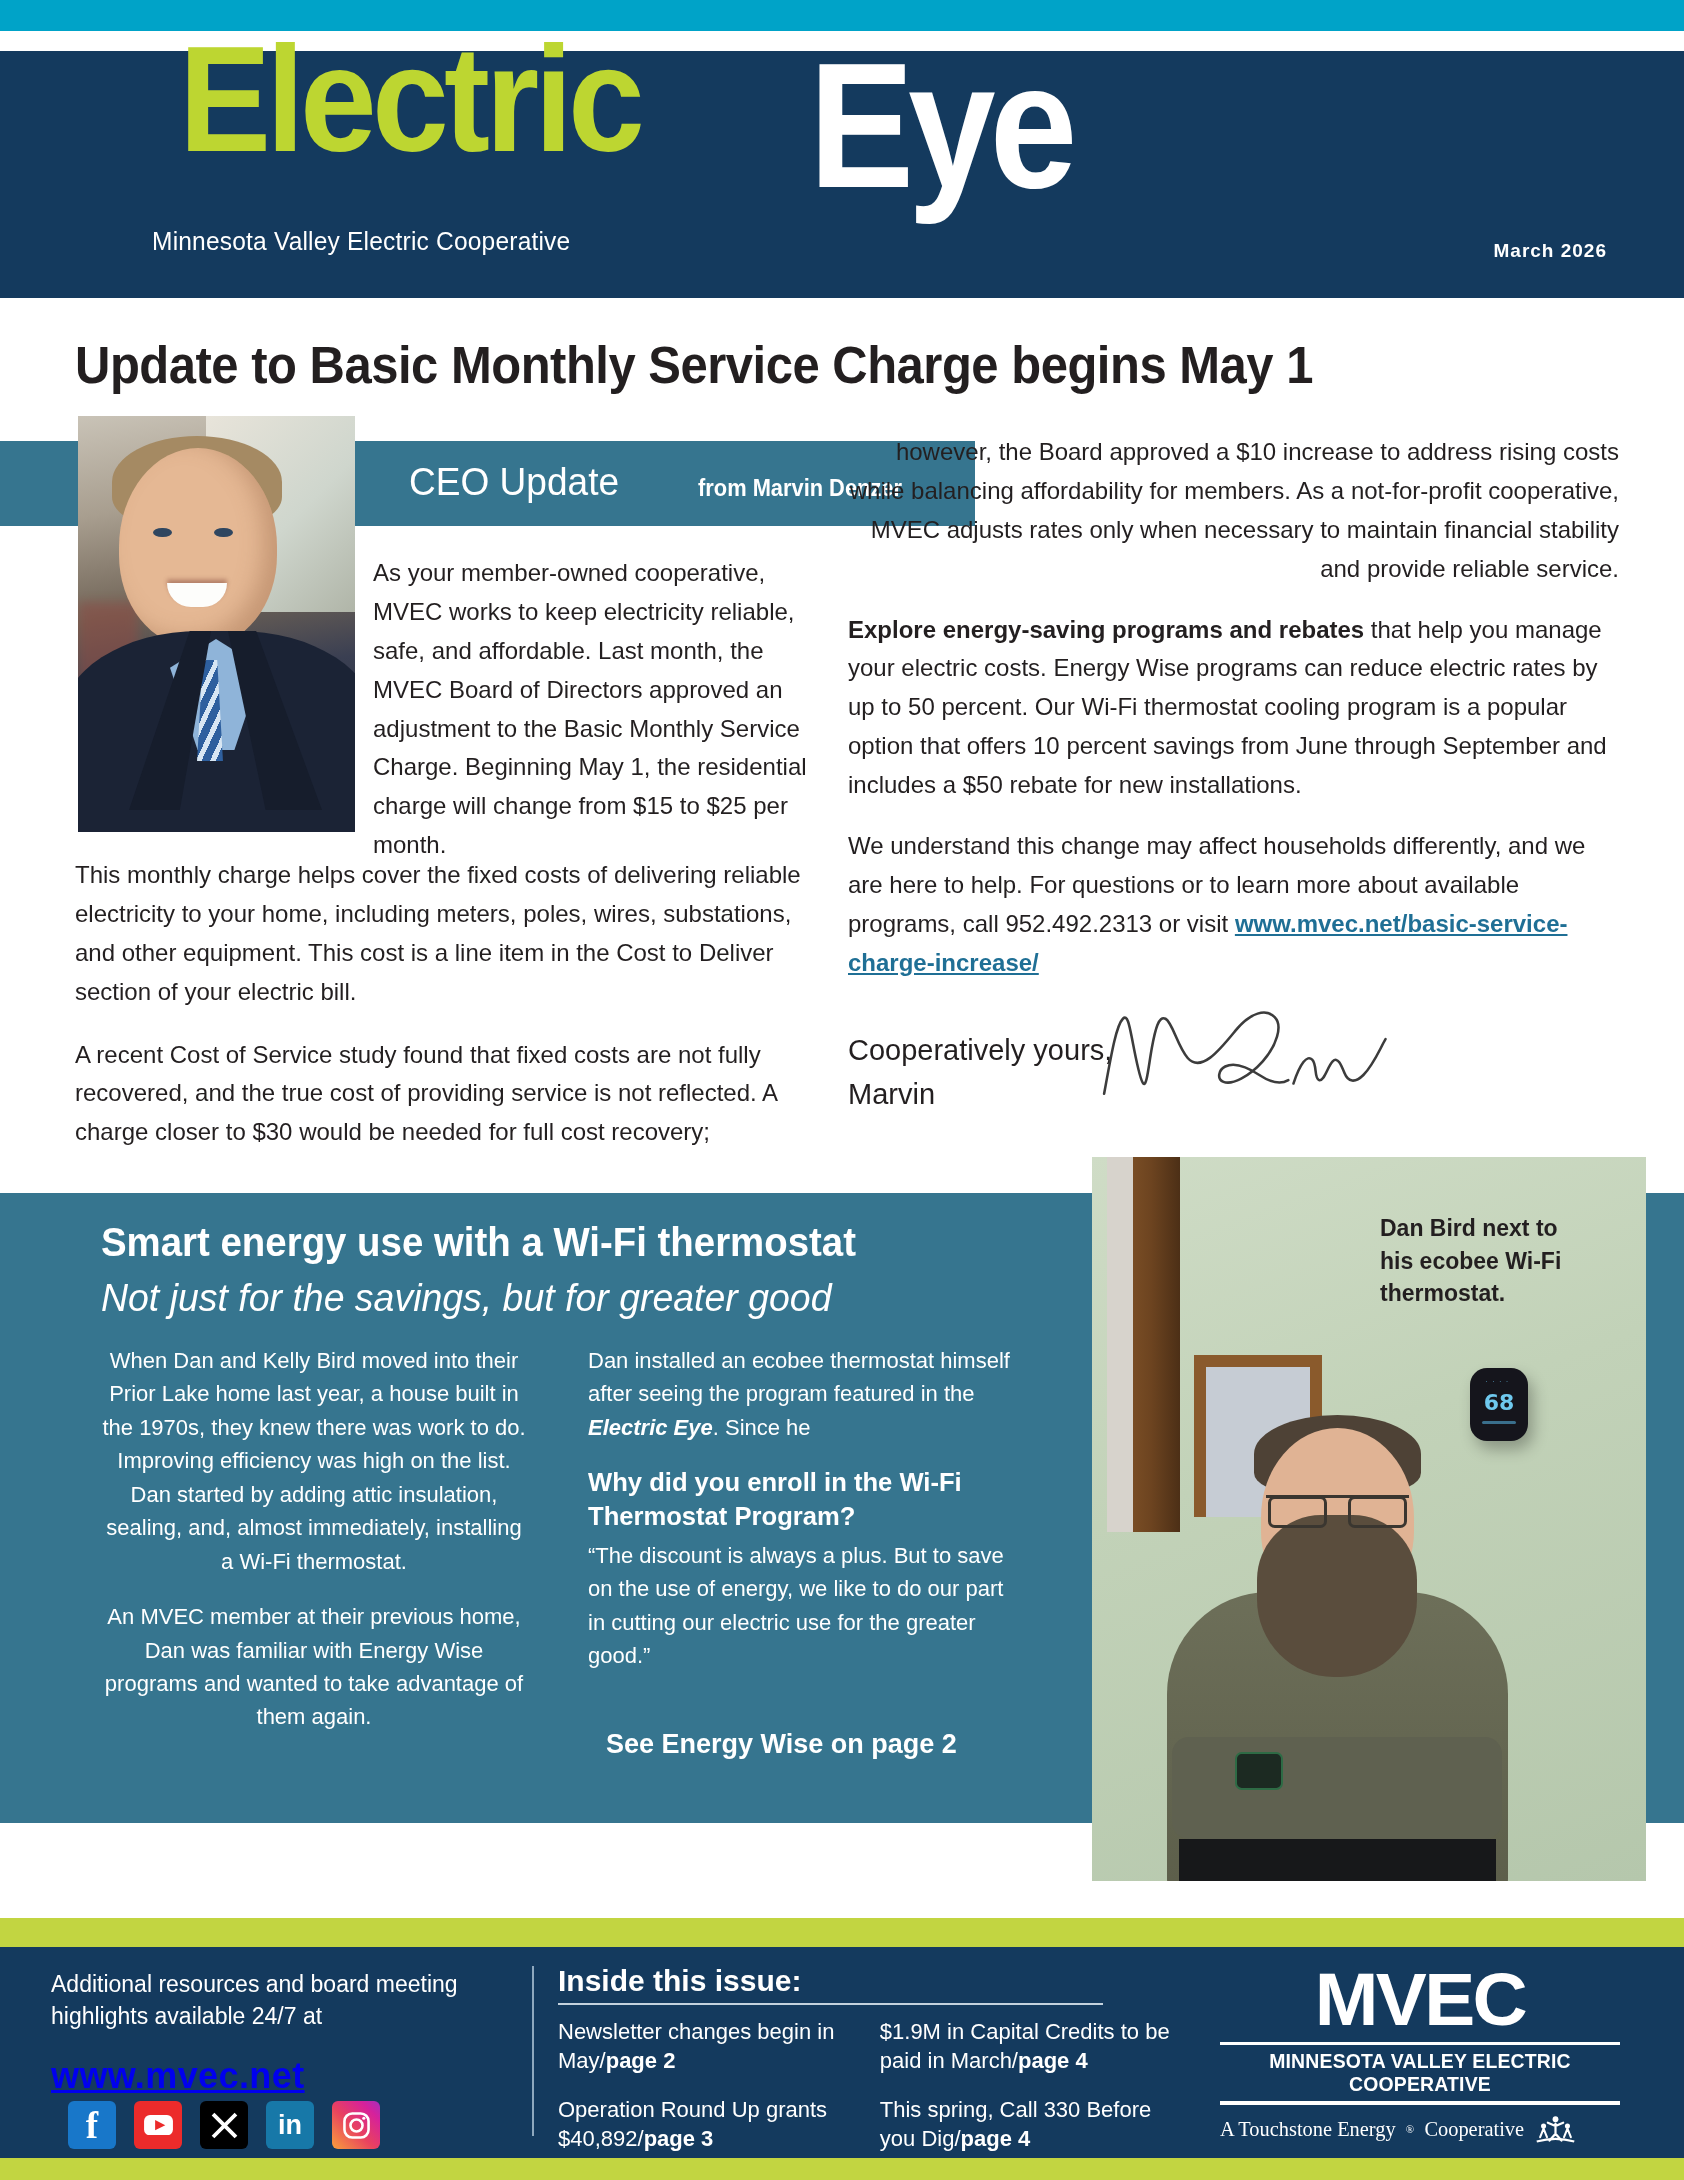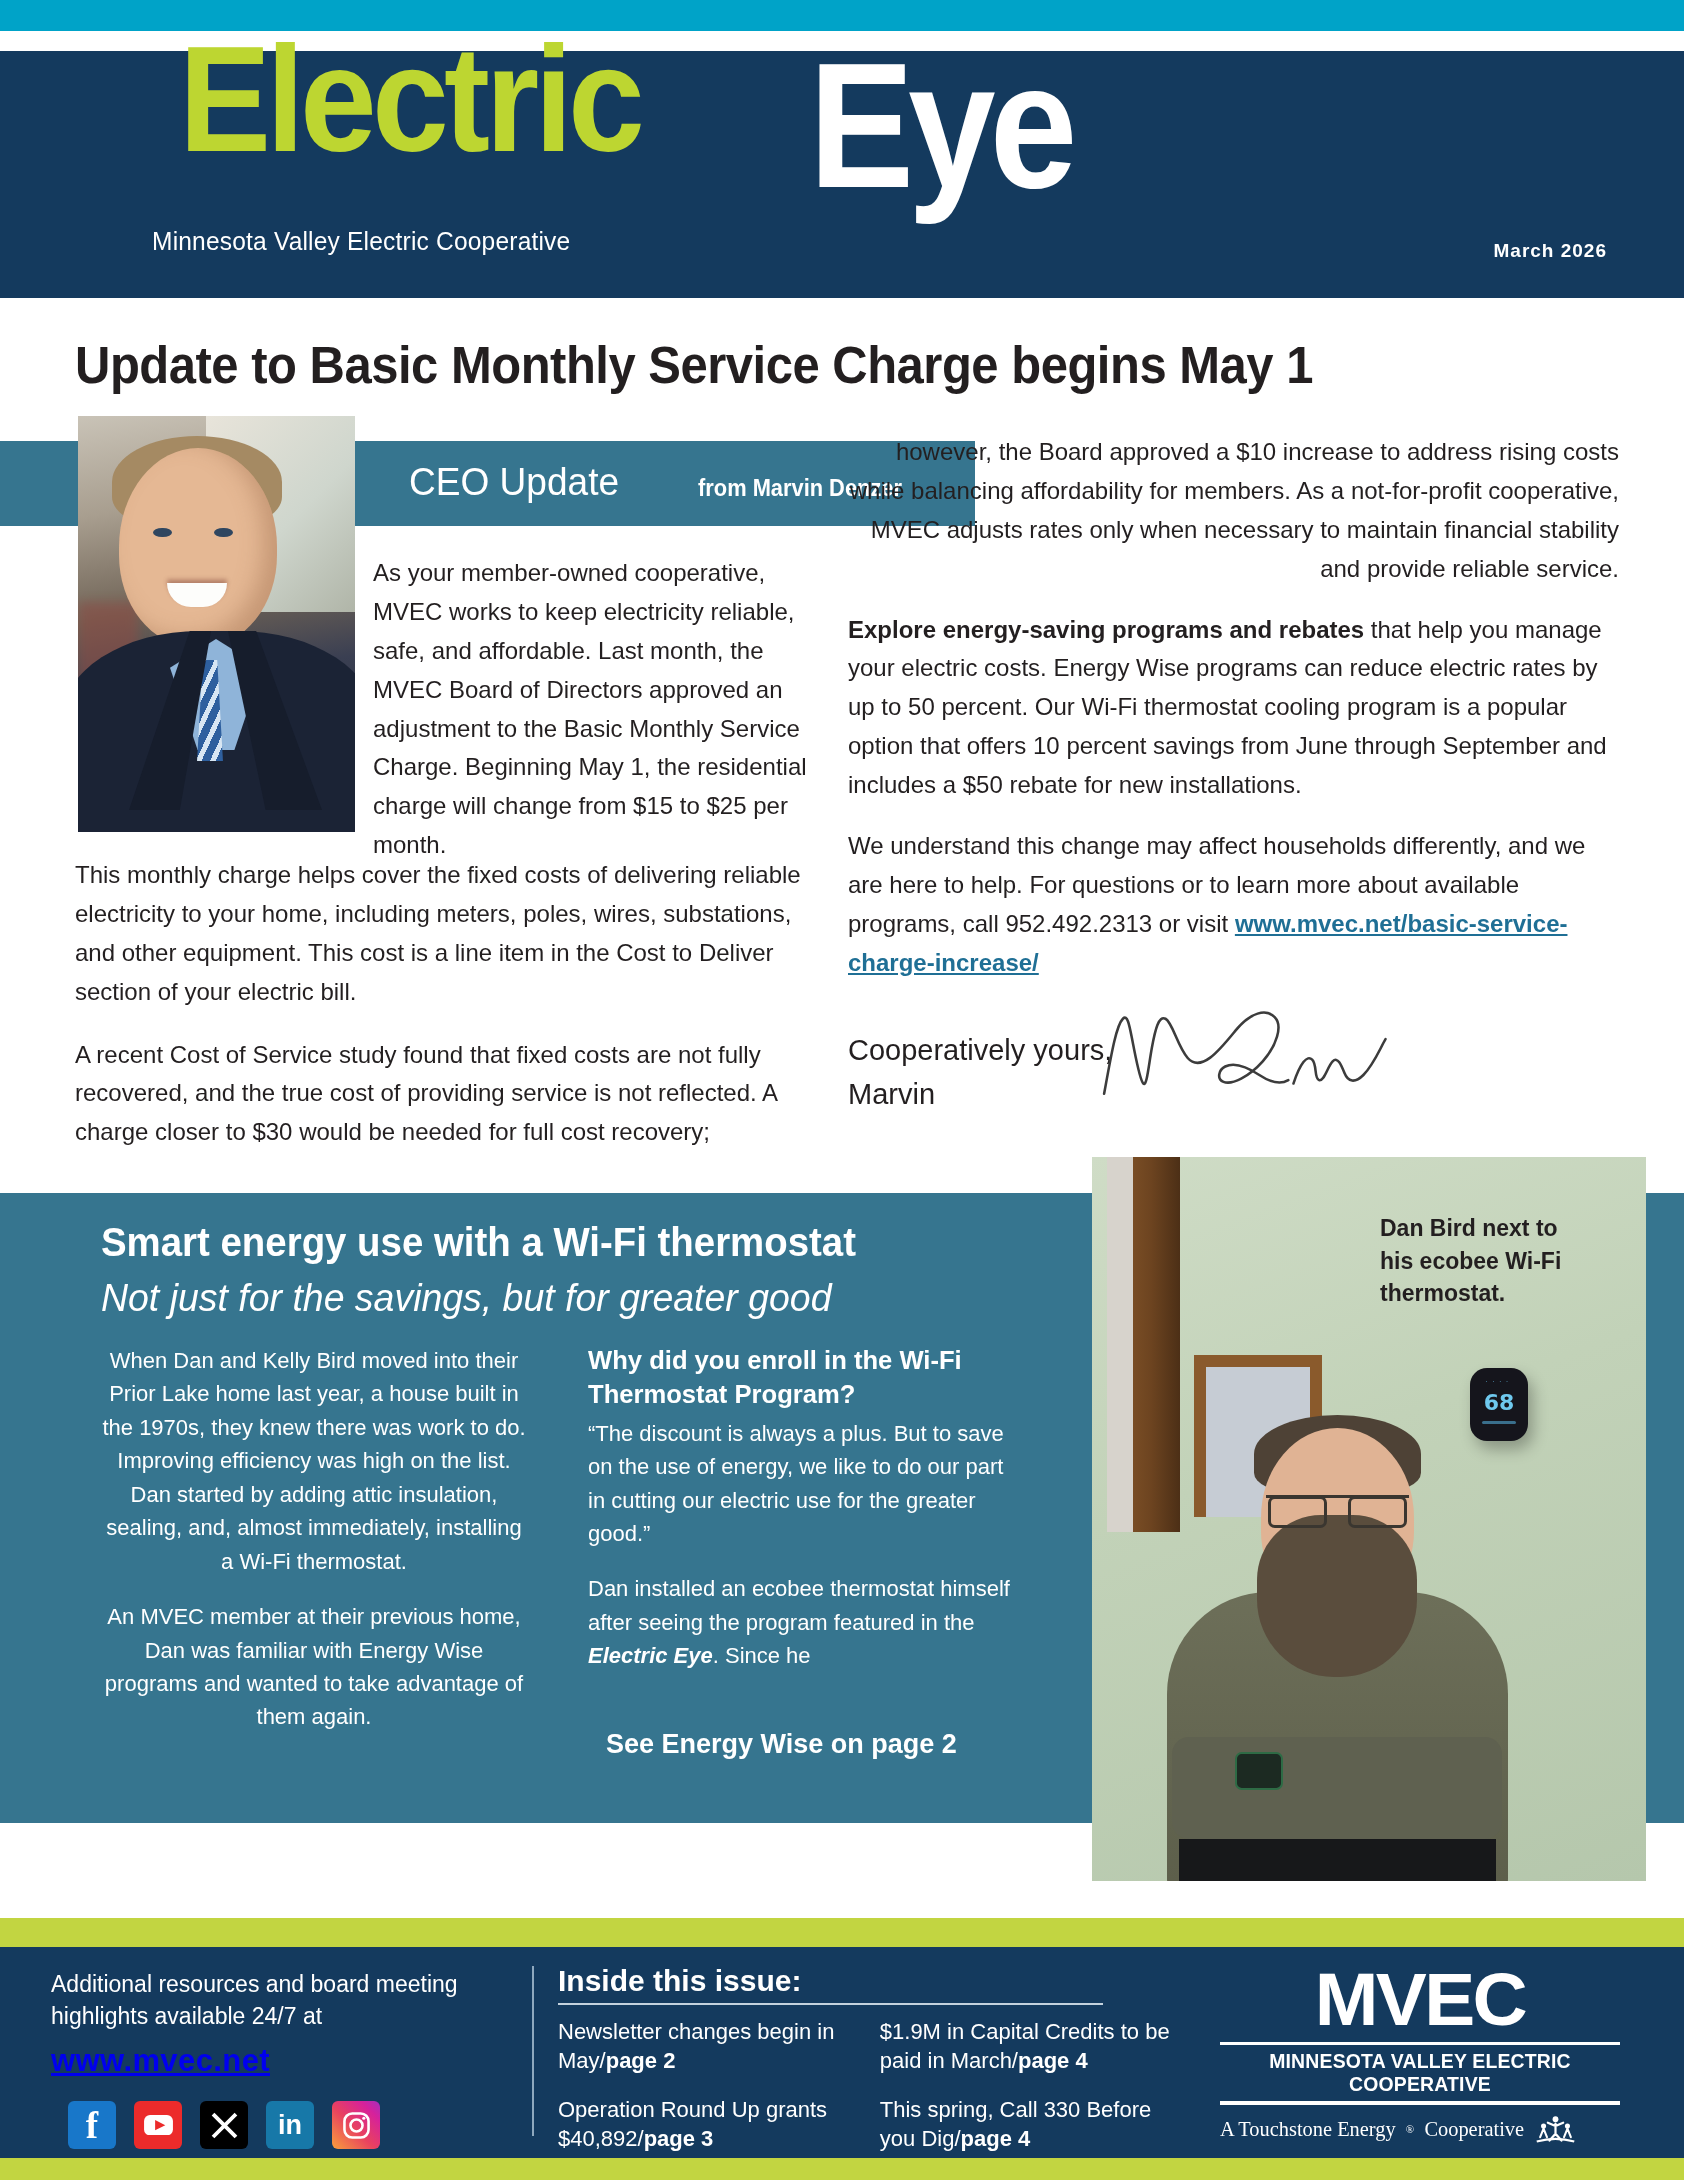--- a/index.html
+++ b/index.html
@@ -323,22 +323,22 @@
     position: absolute; left: 0; top: 2158px;
     width: 1685px; height: 22px;
     background: #c2d541;
   }
   .footer-left {
     position: absolute; left: 51px; top: 1969px;
     width: 460px; 
     color: #ffffff; font-size: 23px; line-height: 1.38;
   }
   .footer-url {
-    display: block; margin-top: 8px;
-    font-size: 31px; font-weight: bold; letter-spacing: 0.4px;
+    display: block; margin-top: 19px;
+    font-size: 36px; font-weight: bold; letter-spacing: 0.4px;
   }
   .social-row {
     position: absolute; left: 68px; top: 2101px;
     display: flex; gap: 18px;
   }
   .si {
     width: 48px; height: 48px; border-radius: 6px;
     display: flex; align-items: center; justify-content: center;
     color: #ffffff; font-weight: bold;
   }
@@ -449,25 +449,25 @@
 <div class="teal-band"></div>
 <div class="teal-title">Smart energy use with a Wi-Fi thermostat</div>
 <div class="teal-subtitle">Not just for the savings, but for greater good</div>
 
 <div class="story-col-a">
   <p>When Dan and Kelly Bird moved into their Prior Lake home last year, a house built in the 1970s, they knew there was work to do. Improving efficiency was high on the list. Dan started by adding attic insulation, sealing, and, almost immediately, installing a Wi-Fi thermostat.</p>
   <p>An MVEC member at their previous home, Dan was familiar with Energy Wise programs and wanted to take advantage of them again.</p>
 </div>
 
 <div class="story-col-b">
+  <p><span>Dan installed an ecobee thermostat himself after seeing the program featured in the </span><i><b>Electric Eye</b></i><span>. Since he</span></p>
   <p>
     <span class="story-q">Why did you enroll in the Wi-Fi Thermostat Program?</span>
     <span>“The discount is always a plus. But to save on the use of energy, we like to do our part in cutting our electric use for the greater good.”</span>
   </p>
-  <p><span>Dan installed an ecobee thermostat himself after seeing the program featured in the </span><i><b>Electric Eye</b></i><span>. Since he</span></p>
 </div>
 
 <div class="see-more">See Energy Wise on page 2</div>
 
 <div class="dan-photo">
   <span class="door">
       <span class="door-inner"></span>
     </span>
   <span class="frame2">
       <i></i>

